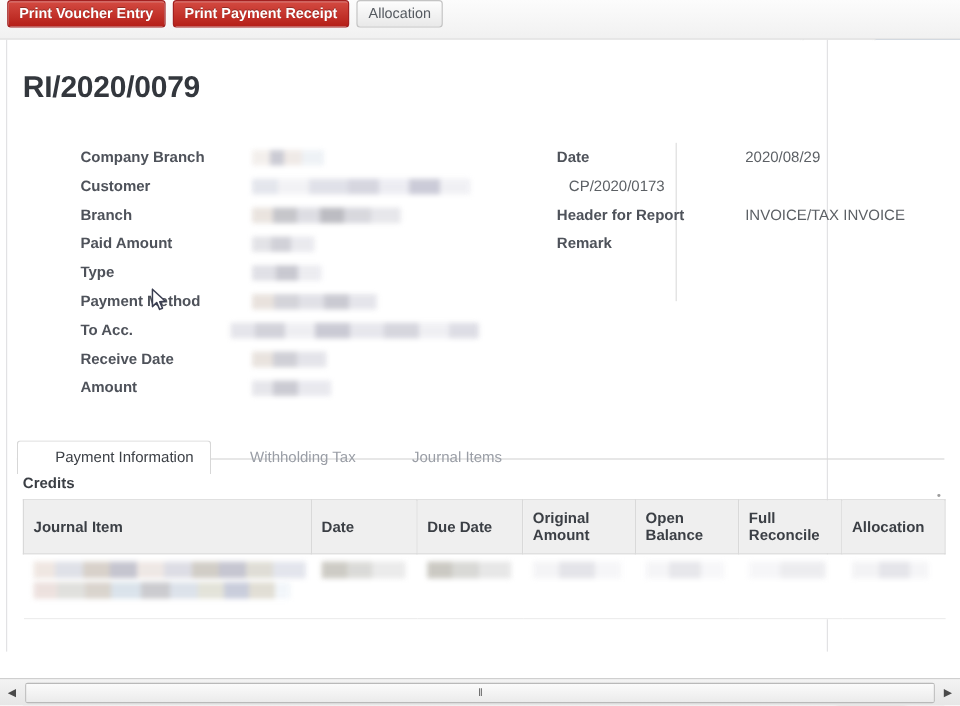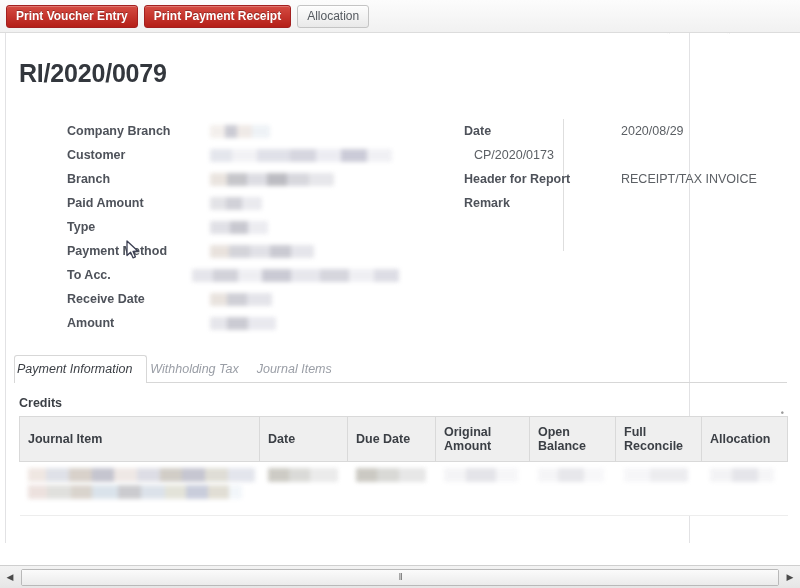--- a/index.html
+++ b/index.html
@@ -21,21 +21,21 @@
 
   
   .toolbar {
     position: absolute;
     left: 0; top: 0;
     width: 800px; height: 33px;
     background: #f6f6f6;
     background-image: linear-gradient(#fcfcfc, #f1f1f1);
     border-bottom: 1px solid #dcdcdc;
     display: flex;
-    align-items: center;
+    align-items: flex-start;
     padding-left: 6px;
     z-index: 5;
   }
 
   .btn {
     height: 23px;
     margin-right: 6px;
     padding: 0 9px;
     font-size: 12px;
     line-height: 21px;
@@ -190,29 +190,28 @@
     position: absolute;
     left: 8px; top: 322px;
     width: 773px;
     height: 28px;
     border-bottom: 1px solid #d7d7d7;
     display: flex;
     align-items: flex-end;
   }
   .tab {
     font-size: 12.5px;
-    padding: 6px 14px 7px 2px;
+    padding: 6px 14px 7px 31px;
     color: #9a9ea6;
     cursor: pointer;
     border: 1px solid transparent;
     border-bottom: none;
     position: relative;
-    top: 1px;
+    top: 13px;
     white-space: nowrap;
-    font-style: italic;
   }
   .tab.active {
     color: #3b3f45;
     background: #ffffff;
     border-color: #d7d7d7;
     border-radius: 3px 3px 0 0;
   }
 
   
   .section-title {
@@ -406,21 +405,21 @@
     <div class="fields-right">
       <div class="frow">
         <div class="flabel">Date</div>
         <div class="fvalue">2020/08/29</div>
       </div>
       <div class="frow">
         <div class="fvalue">CP/2020/0173</div>
       </div>
       <div class="frow">
         <div class="flabel">Header for Report</div>
-        <div class="fvalue">RECEIPT/TAX INVOICE</div>
+        <div class="fvalue">INVOICE/TAX INVOICE</div>
       </div>
       <div class="frow">
         <div class="flabel">Remark</div>
         <div class="fvalue"></div>
       </div>
     </div>
 
     <div class="tabs">
       <div class="tab active">Payment Information</div>
       <div class="tab">Withholding Tax</div>

